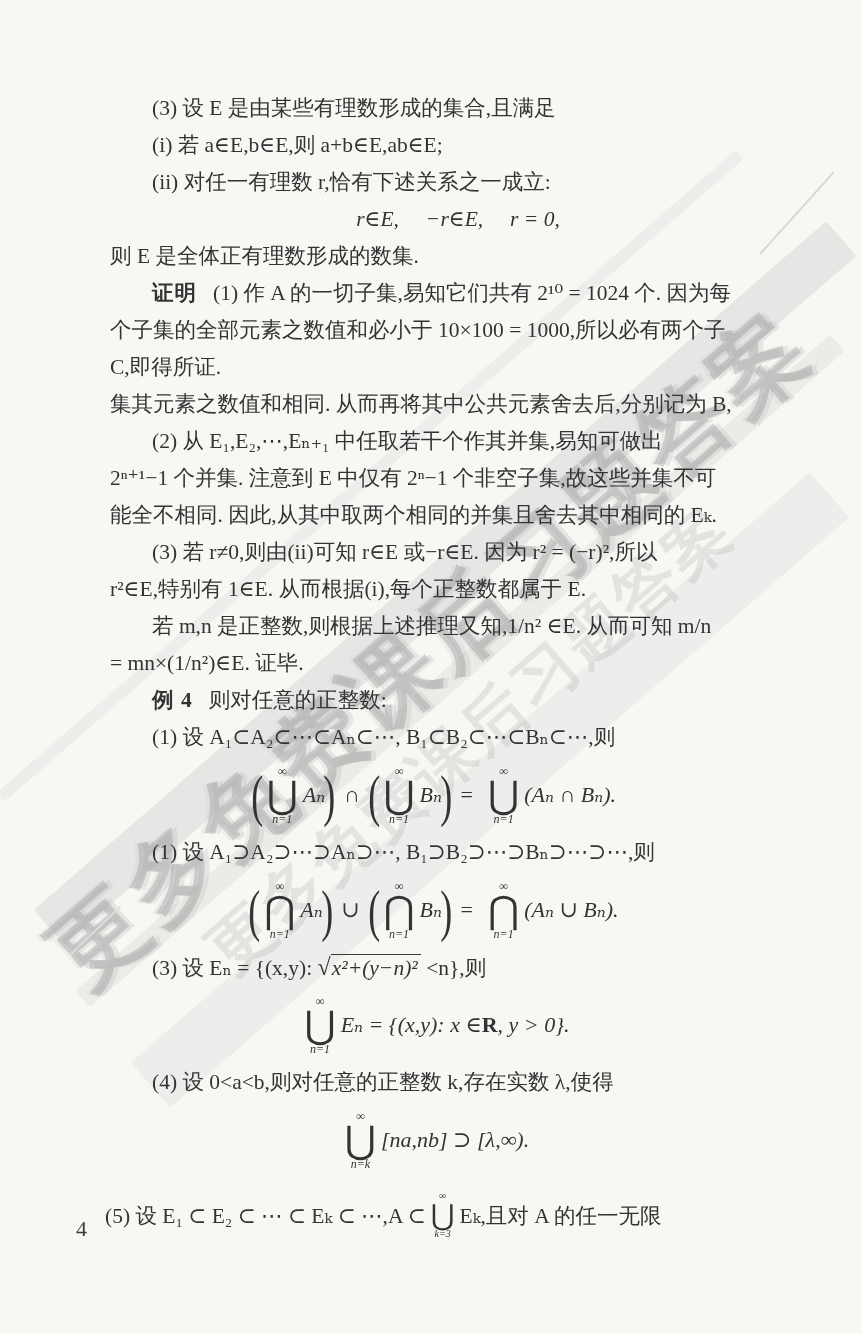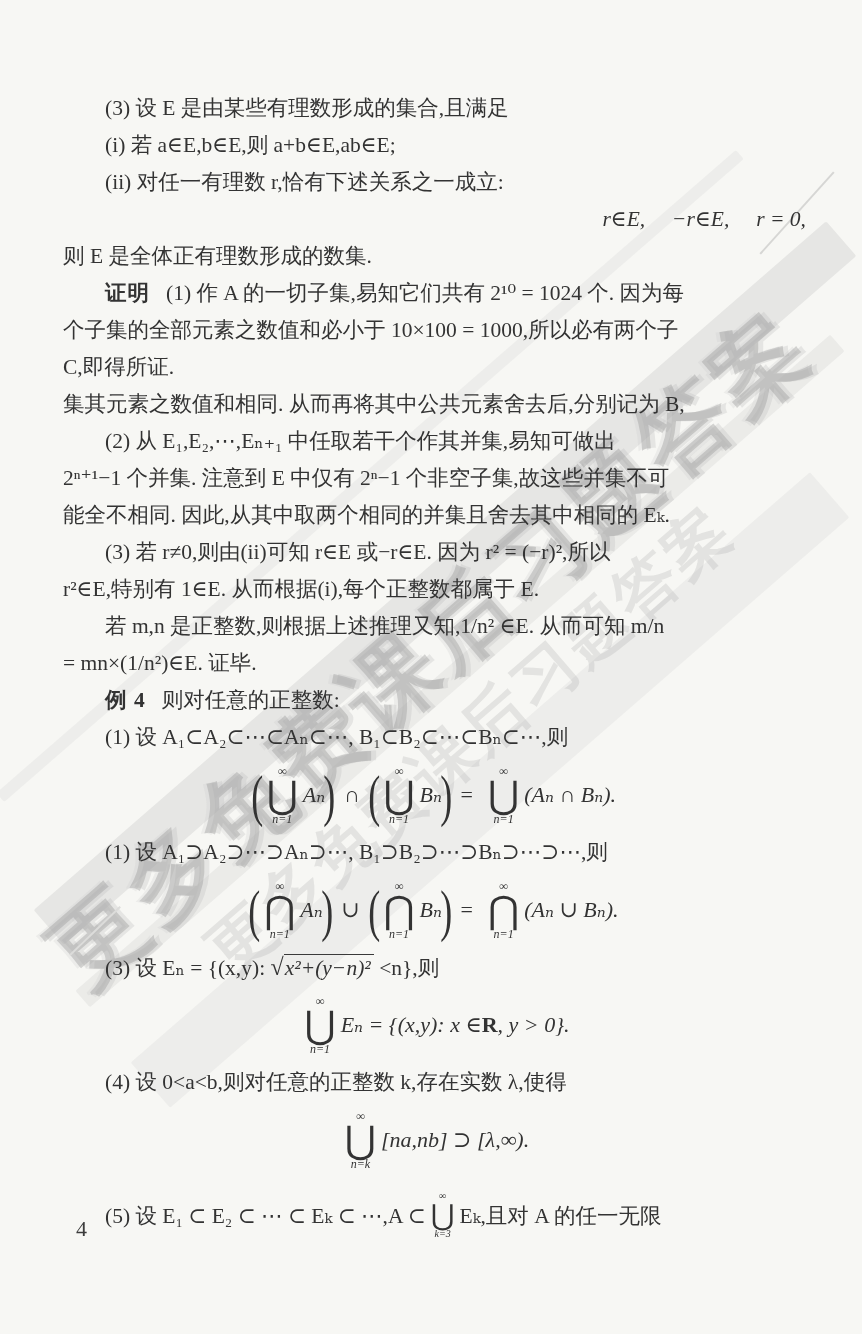--- a/index.html
+++ b/index.html
@@ -25,23 +25,23 @@
   }
   .wm-text.echo{
     left:470px;top:740px;font-size:64px;color:rgba(170,170,170,.26);
     text-shadow:none;letter-spacing:3px;
   }
   .scratch{position:absolute;background:#d6d6d4;}
   .scratch.a{left:742px;top:212px;width:110px;height:2px;transform:rotate(-48deg);}
   .scratch.b{left:60px;top:930px;width:70px;height:2px;transform:rotate(-44deg);background:#dcdcda;}
   
   .content{position:absolute;left:63px;right:56px;top:90px;font-size:21.5px;}
-  .line{height:37px;line-height:37px;white-space:nowrap;}
+  .line{height:37px;line-height:37px;white-space:nowrap;margin-left:47px;}
   .indent{padding-left:42px;}
-  .center{text-align:right;}
+  .center{text-align:center;}
   .lead{font-weight:700;letter-spacing:1px;}
   .lead+span{margin-left:16px;}
   
   .display{height:78px;display:flex;align-items:center;justify-content:center;white-space:nowrap;font-size:22px;}
   .mi{font-style:italic;}
   .bigop{display:inline-flex;flex-direction:column;align-items:center;line-height:1;margin:0 5px;}
   .bigop .sym{font-size:38px;line-height:.9;}
   .bigop .lim{font-size:12px;font-style:italic;line-height:1.2;}
   .bigop.small .sym{font-size:29px;}
   .bigop.small .lim{font-size:10px;}

